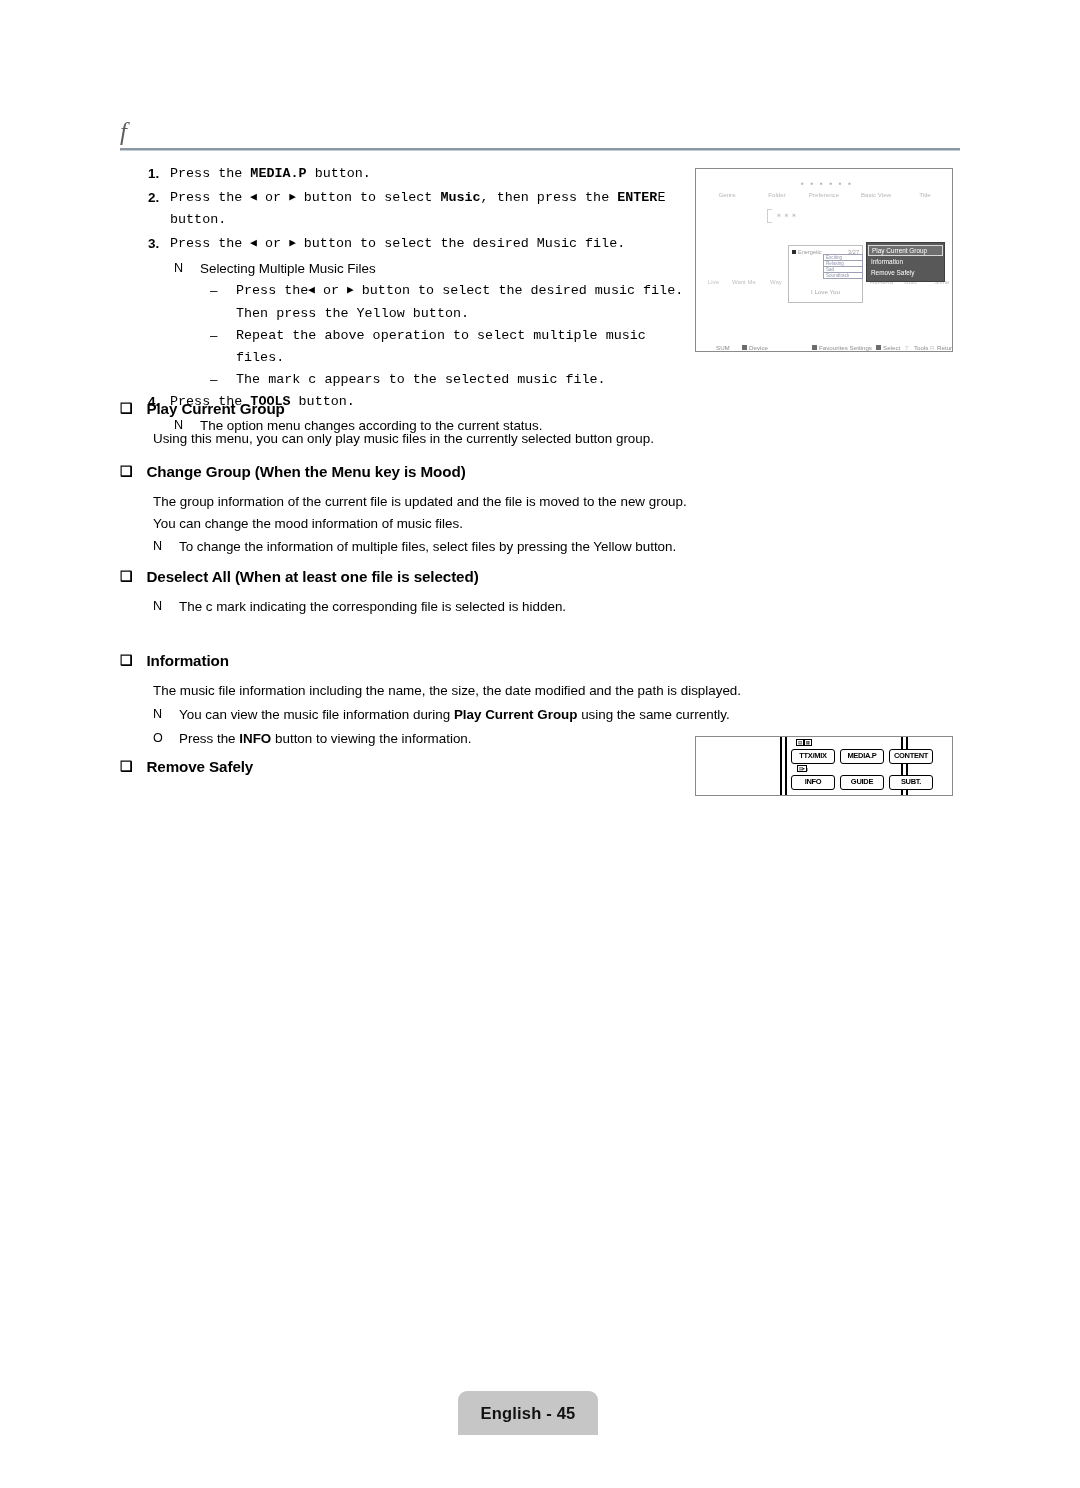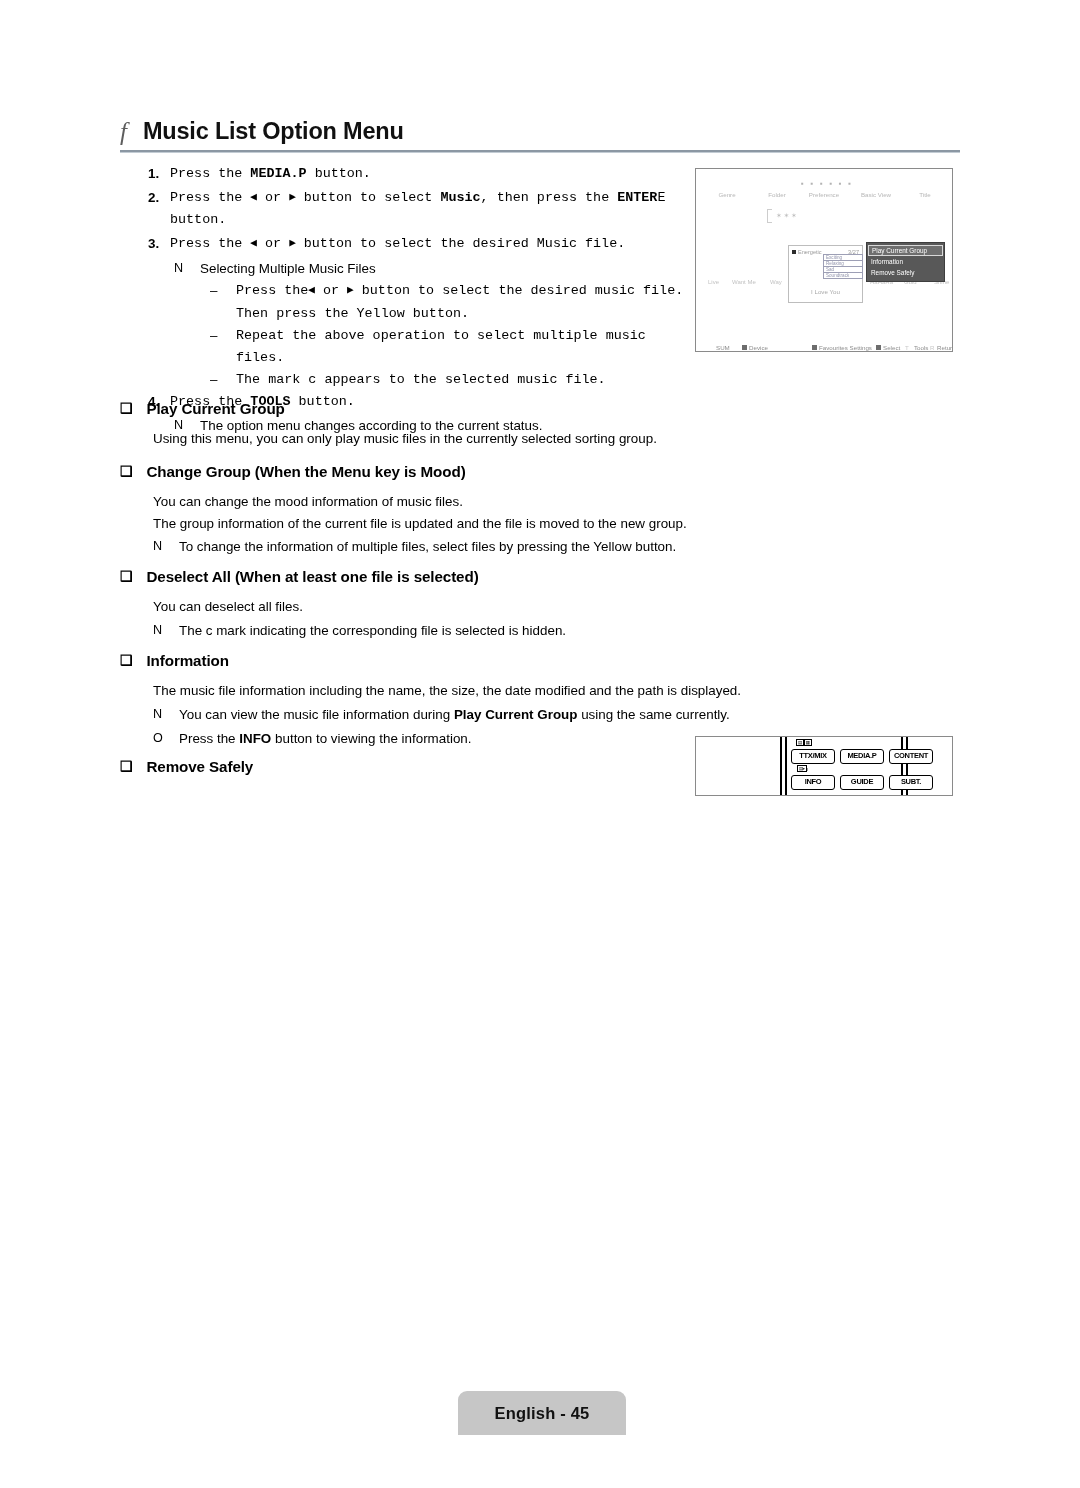--- a/index.html
+++ b/index.html
@@ -353,42 +353,41 @@
     left: 120px;
     top: 22px;
     width: 0; height: 0;
   }
 
   
   .footer {
     position: absolute;
     left: 458px;
     top: 1391px;
-    width: 168px;
+    width: 140px;
     height: 44px;
     background: #c6c6c6;
     border-radius: 9px 9px 0 0;
     display: flex;
     align-items: center;
     justify-content: center;
     font-size: 16.5px;
     font-weight: bold;
     letter-spacing: 0.2px;
     color: #111;
   }
 </style>
 </head>
 <body>
 
 <div class="page">
 
   <div class="title-block">
     <div class="title-row">
       <span class="title-glyph">f</span>
-      <span class="title-text">Music List Option Menu</span>
     </div>
     <div class="title-rule"></div>
     <div class="title-rule-thin"></div>
   </div>
 
   <div class="steps" id="steps-root">
       <div class="step">
         <div class="step-num">1.</div>
         <div class="step-body"><span>Press the </span><span class="b">MEDIA.P</span><span> button.</span></div>
       </div>
@@ -426,44 +425,43 @@
       </div>
     </div>
 
   <div id="sections-root">
       <div class="section" style="top: 400px;">
         <div class="sec-head">
           <span class="sec-bullet">❑</span>
           <span>Play Current Group</span>
         </div>
         <div class="sec-body">
-          <p><span>Using this menu, you can only play music files in the currently selected sorting group.</span></p>
+          <p><span>Using this menu, you can only play music files in the currently selected button group.</span></p>
         </div>
       </div>
       <div class="section" style="top: 463px;">
         <div class="sec-head">
           <span class="sec-bullet">❑</span>
           <span>Change Group (When the Menu key is Mood)</span>
         </div>
         <div class="sec-body">
+          <p><span>The group information of the current file is updated and the file is moved to the new group.</span></p>
           <p><span>You can change the mood information of music files.</span></p>
-          <p><span>The group information of the current file is updated and the file is moved to the new group.</span></p>
           <div class="note">
             <div class="note-mark">N</div>
             <div class="note-body"><span>To change the information of multiple files, select files by pressing the Yellow button.</span></div>
           </div>
         </div>
       </div>
       <div class="section" style="top: 568px;">
         <div class="sec-head">
           <span class="sec-bullet">❑</span>
           <span>Deselect All (When at least one file is selected)</span>
         </div>
         <div class="sec-body">
-          <p><span>You can deselect all files.</span></p>
           <div class="note">
             <div class="note-mark">N</div>
             <div class="note-body"><span>The c    mark indicating the corresponding file is selected is hidden.</span></div>
           </div>
         </div>
       </div>
       <div class="section" style="top: 652px;">
         <div class="sec-head">
           <span class="sec-bullet">❑</span>
           <span>Information</span>

